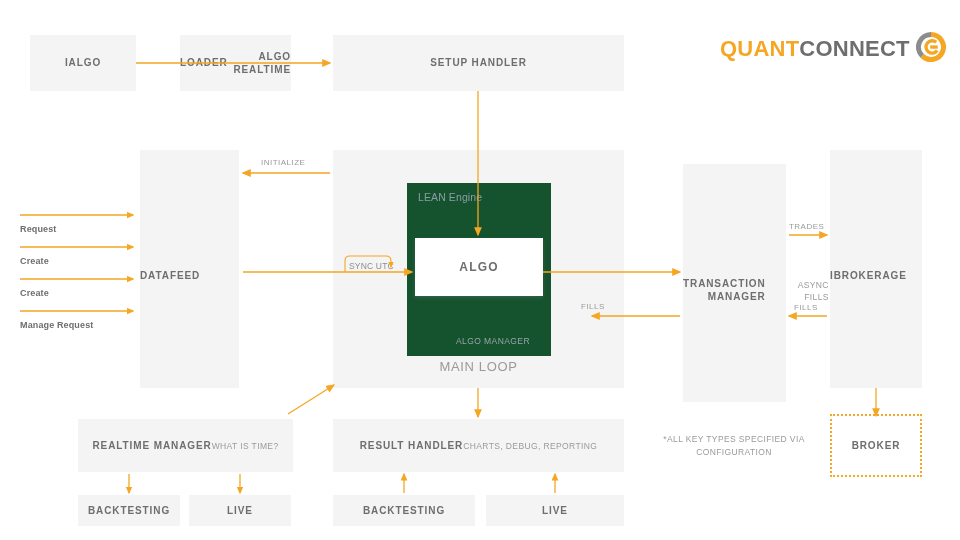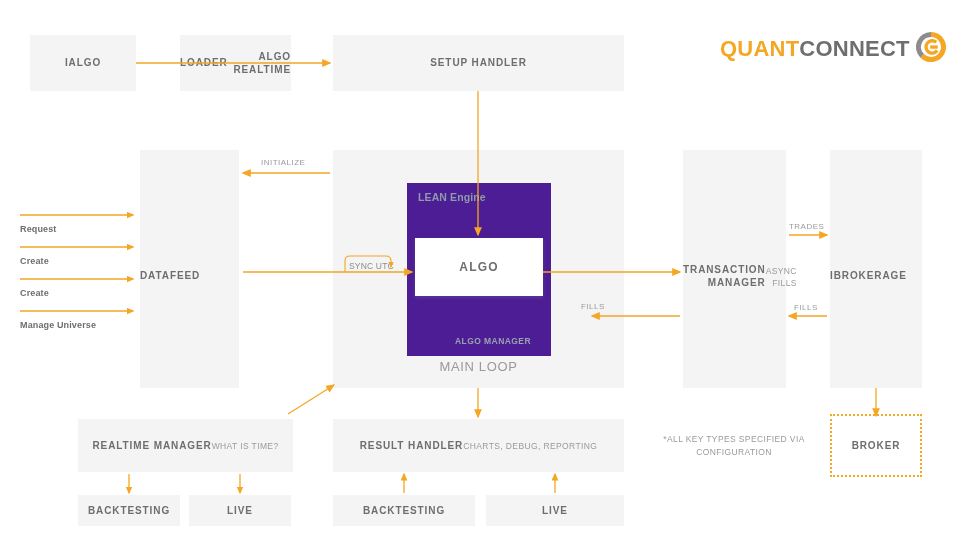--- a/index.html
+++ b/index.html
@@ -61,22 +61,21 @@
     border: 2px dotted #f5a623;
   }
 
   
   #engine-panel {
     position: absolute;
     background: #f4f4f4;
   }
   #lean-blue {
     position: absolute;
-    background: #4c1d95;
-    font-weight: bold;
+    background: #14532d;
   }
   #lean-blue .lean-label {
     position: absolute;
     left: 11px;
     top: 8px;
     font-size: 10.5px;
     color: #8e9ba8;
     letter-spacing: 0.01em;
   }
   #lean-blue .algo-manager {
@@ -210,34 +209,34 @@
     <div id="lean-blue" style="left:74px; top:33px; width:144px; height:173px;">
       <div class="lean-label">LEAN Engine</div>
       <div class="algo-manager">ALGO MANAGER</div>
     </div>
     <div id="algo-card" style="left:82px; top:88px; width:128px; height:58px;">
       <div class="title">ALGO</div>
     </div>
     <div id="main-loop" style="left:0; top:209px;">MAIN LOOP</div>
   </div>
 
-  <div class="box top-align" style="left:683px; top:150px; width:103px; height:238px;">
+  <div class="box top-align" style="left:683px; top:164px; width:103px; height:238px;gap:32px;">
     <div class="title">TRANSACTION
 MANAGER</div>
     <div class="subtitle">ASYNC FILLS</div>
   </div>
 
   <div class="box top-align" style="left:830px; top:150px; width:92px; height:238px;">
     <div class="title">IBROKERAGE</div>
   </div>
 
   <div class="flow-label" style="left:20px; top:224px;">Request</div>
   <div class="flow-label" style="left:20px; top:256px;">Create</div>
   <div class="flow-label" style="left:20px; top:288px;">Create</div>
-  <div class="flow-label" style="left:20px; top:320px;">Manage Universe</div>
+  <div class="flow-label" style="left:20px; top:320px;">Manage Request</div>
 
   <div class="conn-label" style="left:261px; top:158px;">INITIALIZE</div>
   <div class="sync-label" style="left:349px; top:261px;">SYNC UTC</div>
   <div class="conn-label" style="left:789px; top:222px;">TRADES</div>
   <div class="conn-label" style="left:794px; top:303px;">FILLS</div>
   <div class="conn-label" style="left:581px; top:302px;">FILLS</div>
 
   <div class="box" style="left:78px; top:419px; width:215px; height:53px;">
     <div class="title">REALTIME MANAGER</div>
     <div class="subtitle">WHAT IS TIME?</div>

